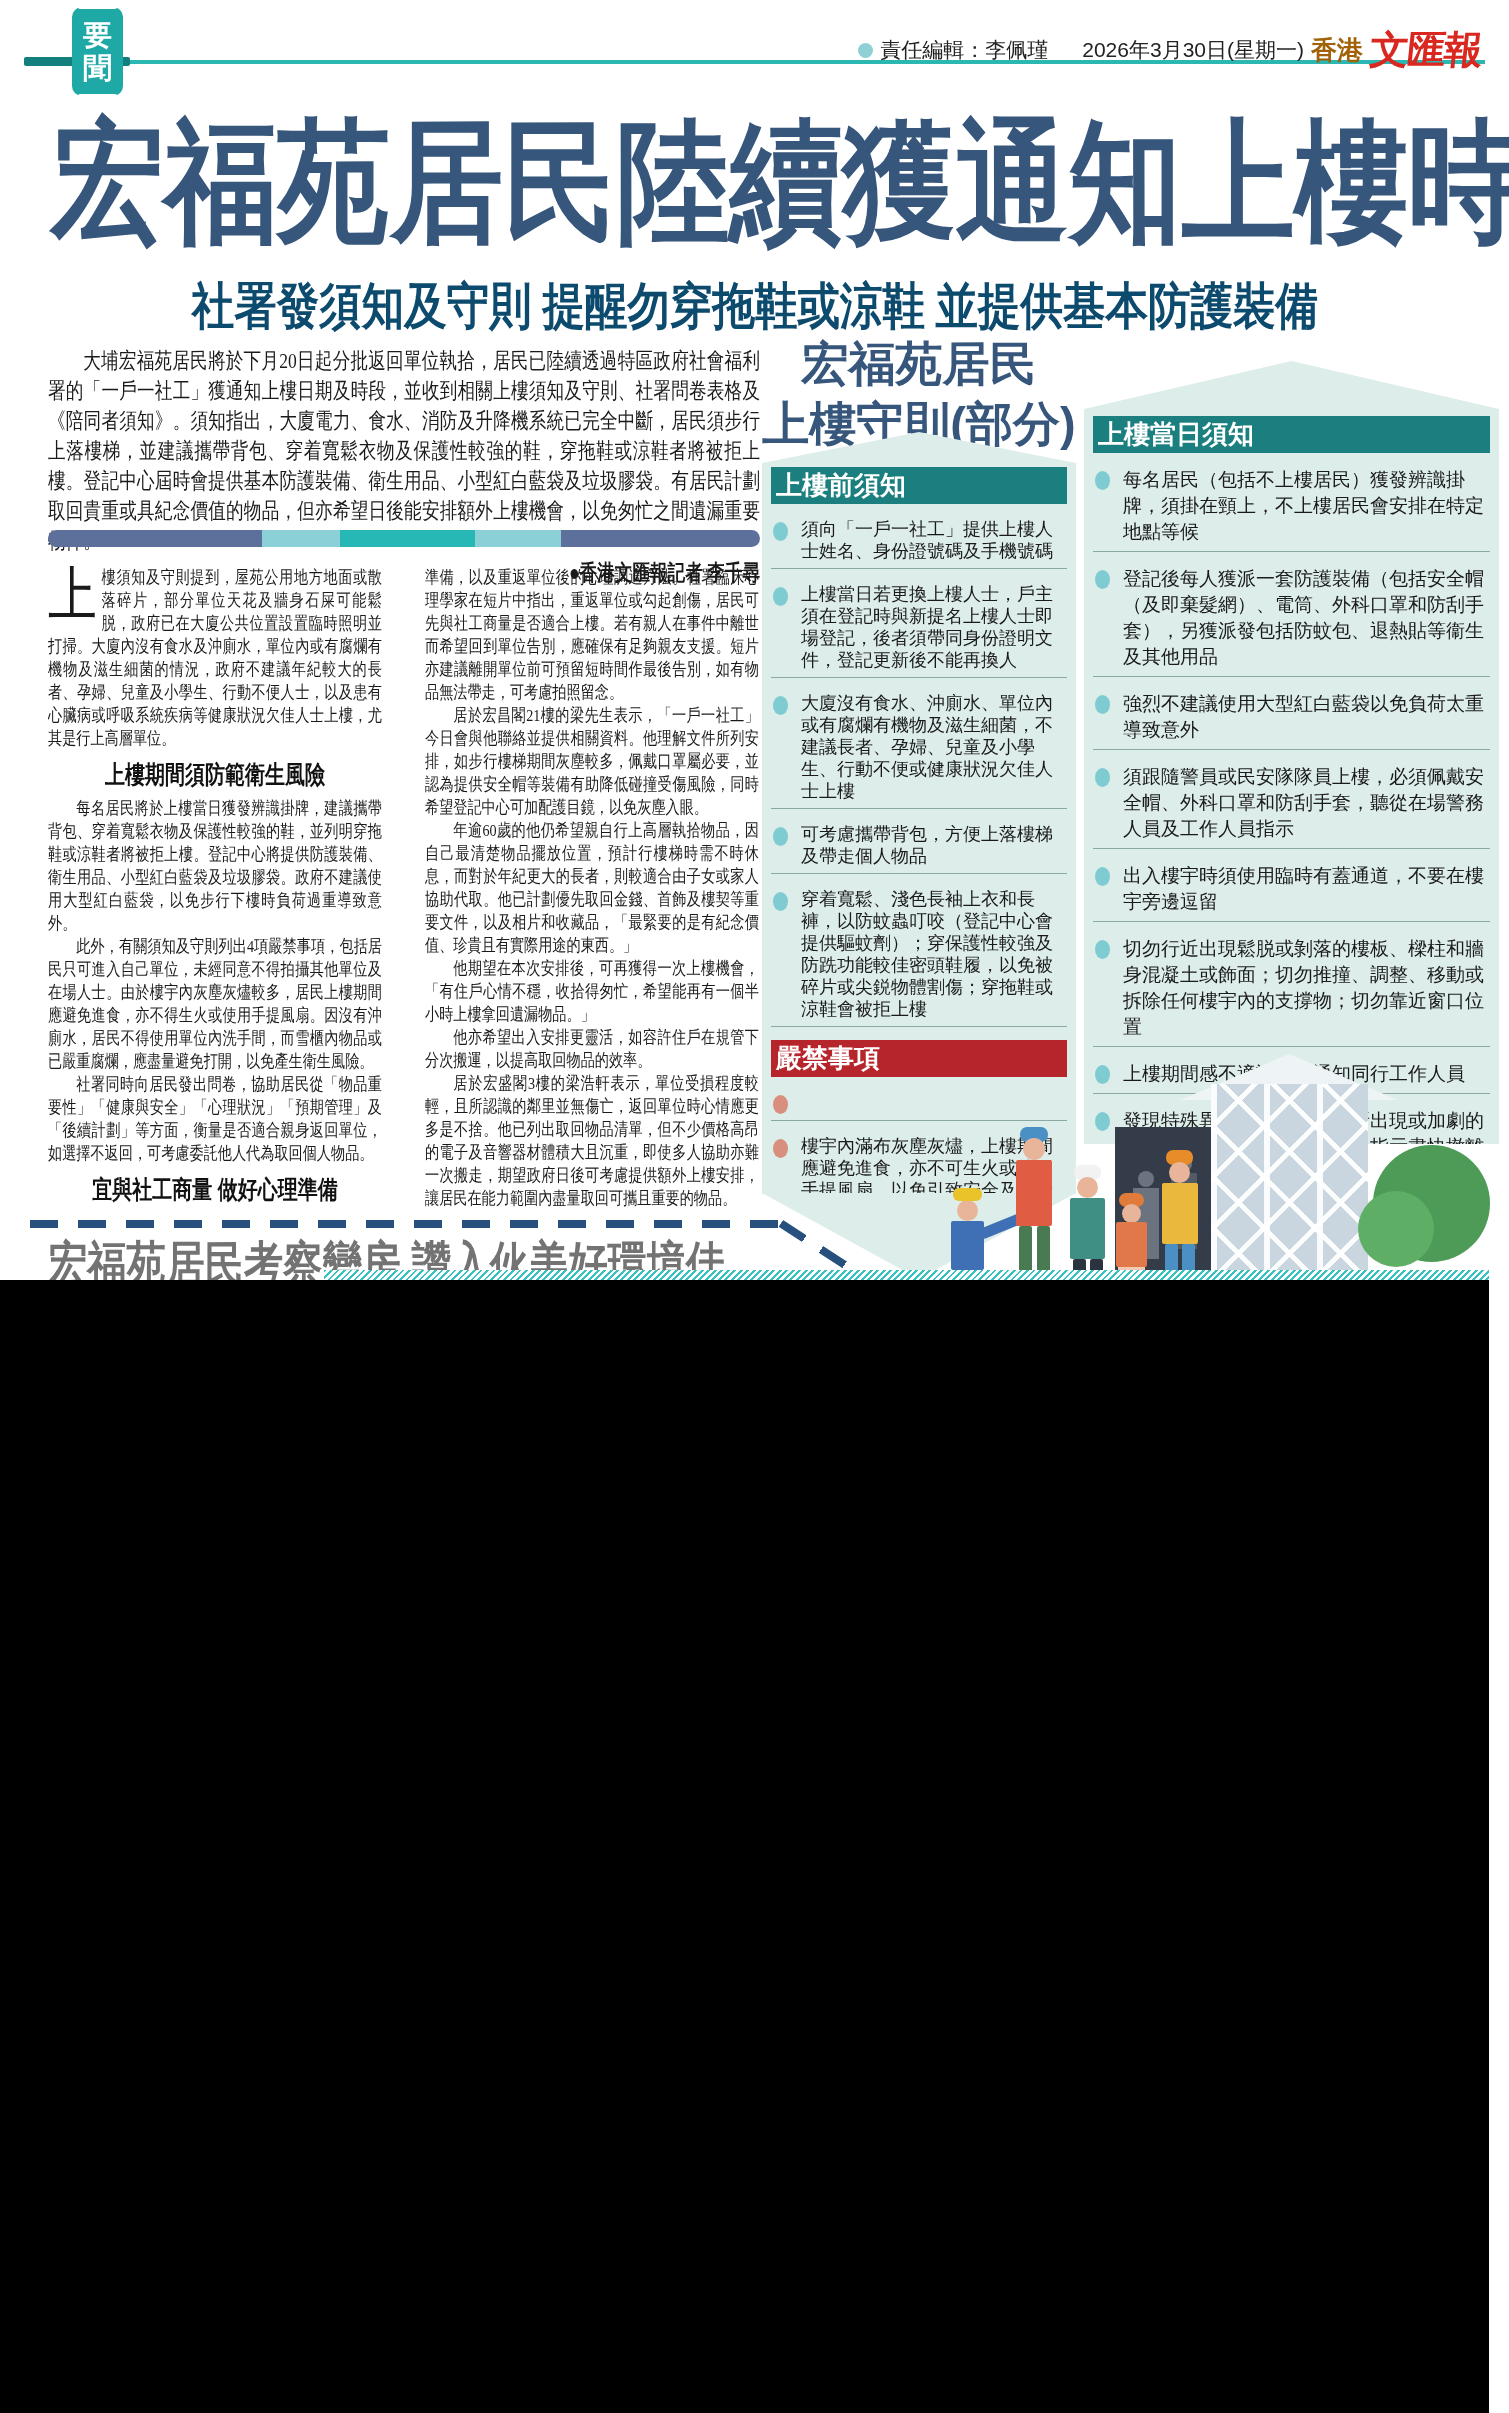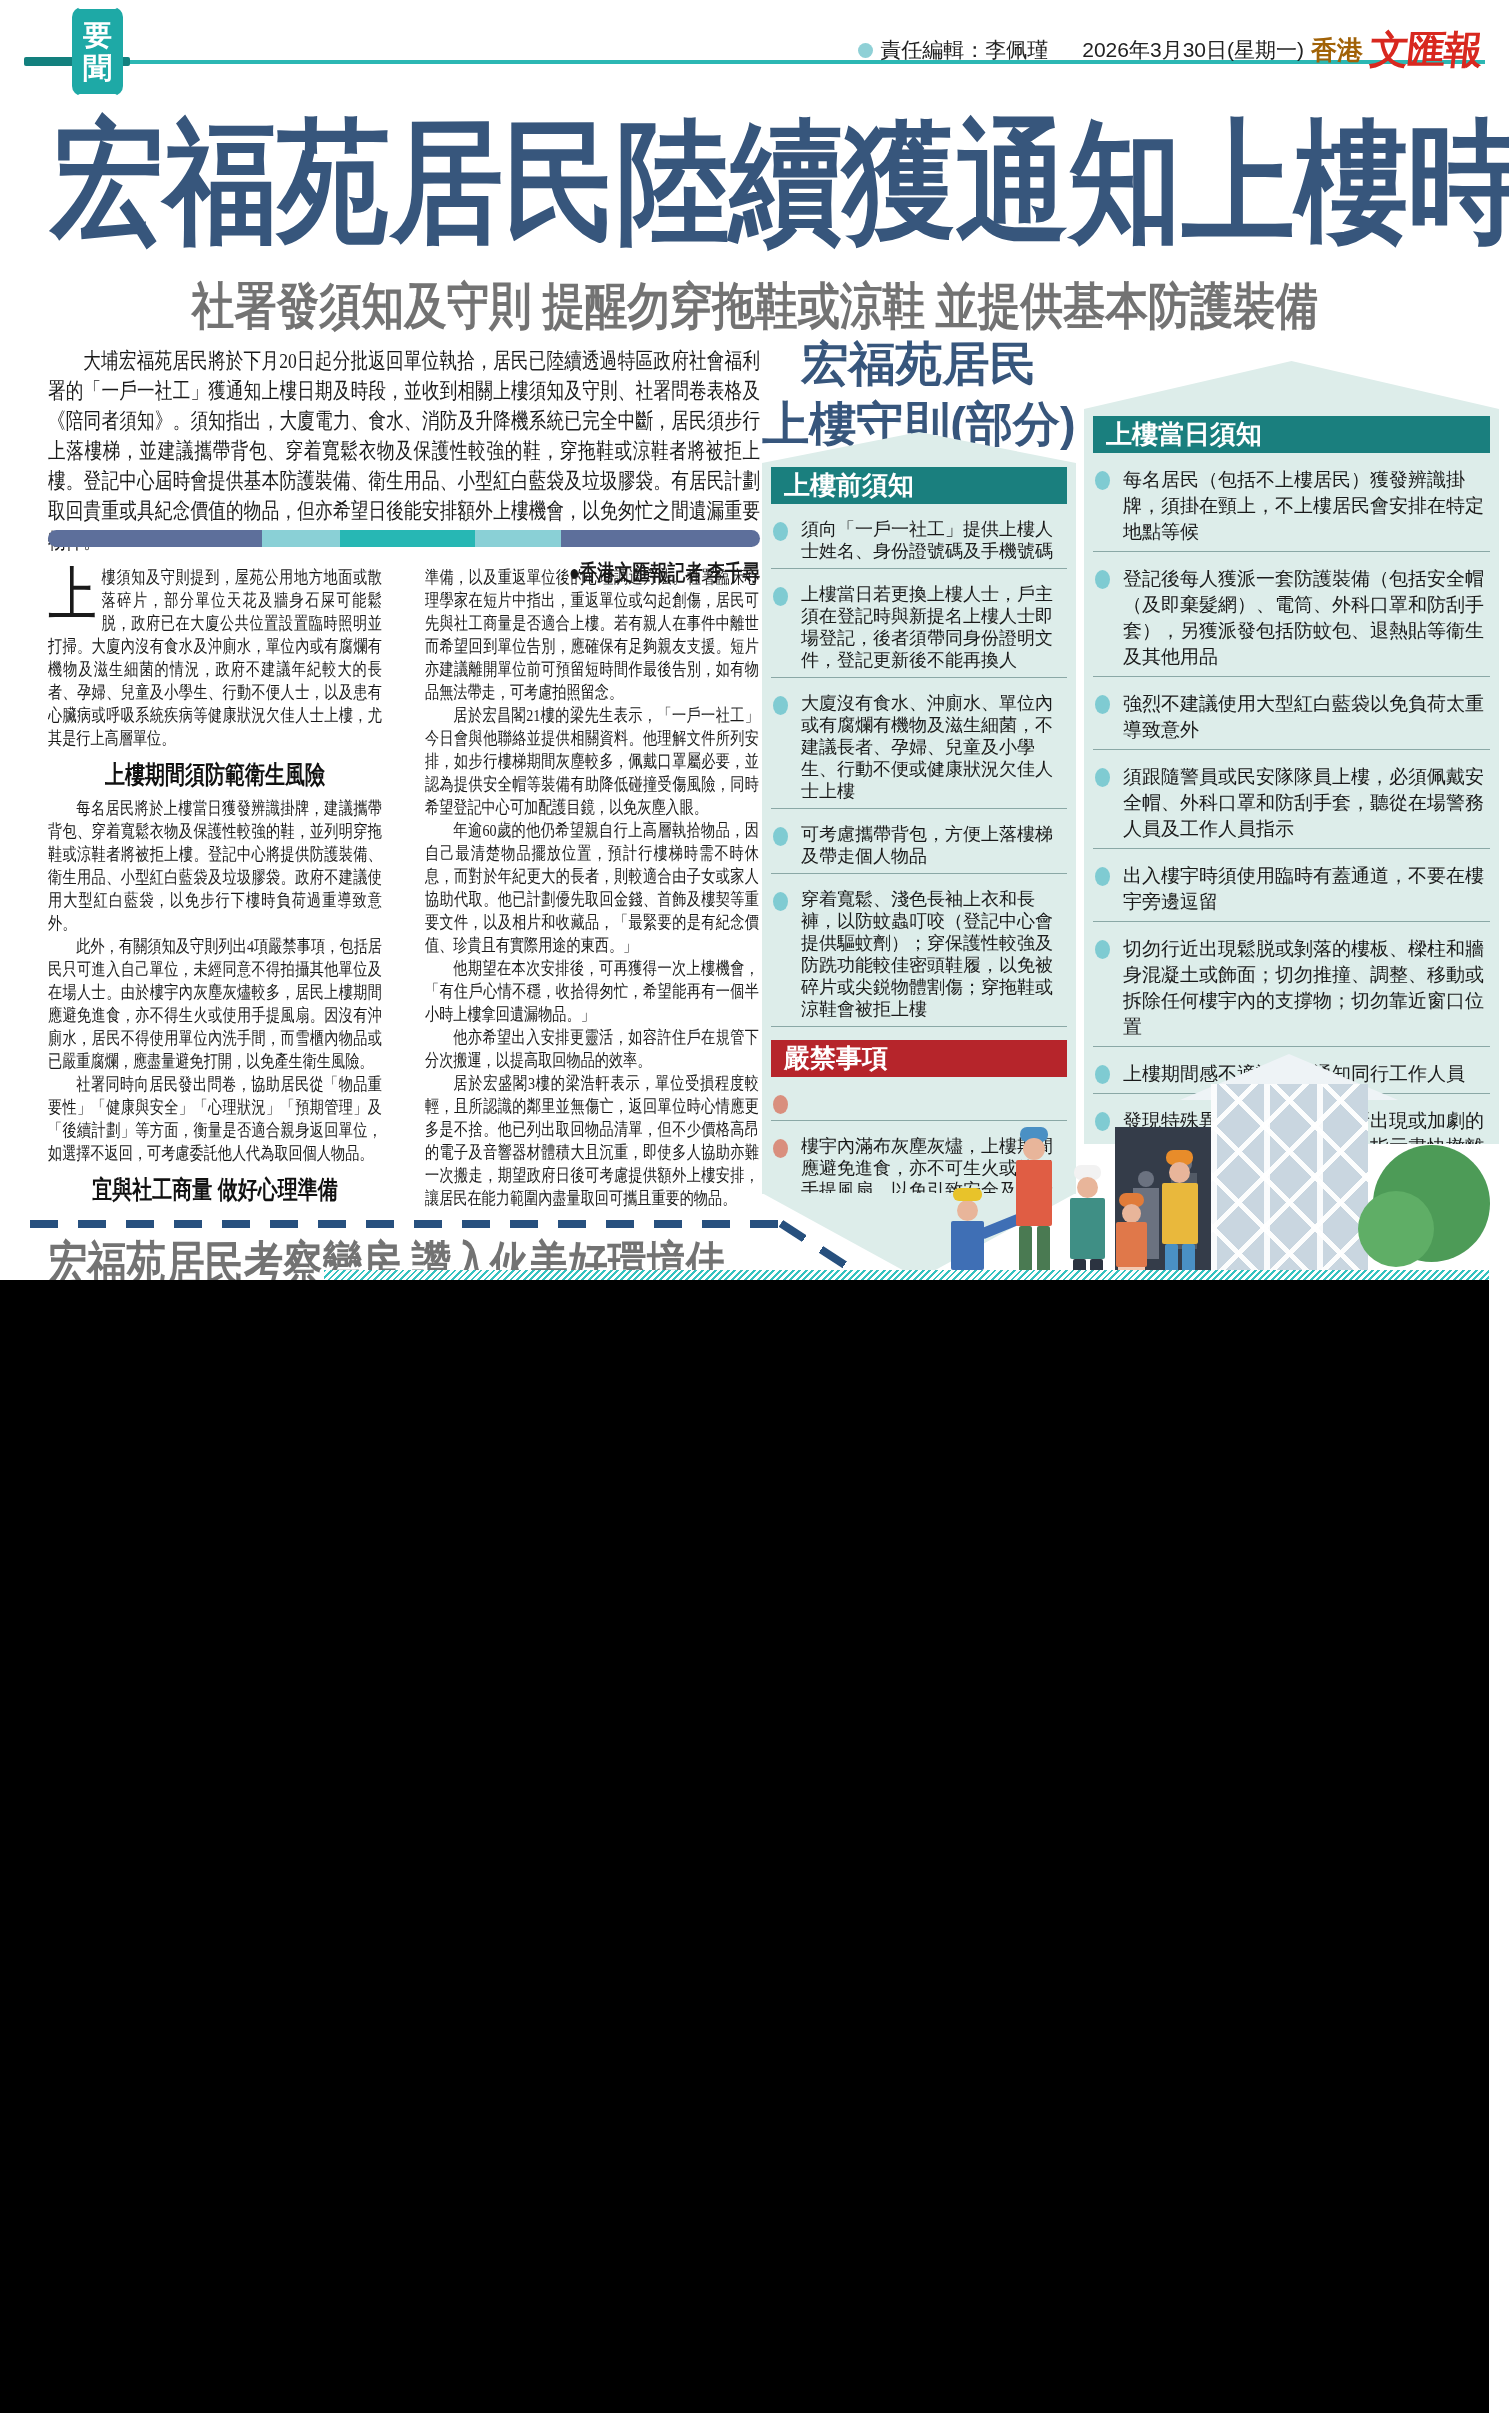--- a/index.html
+++ b/index.html
@@ -22,21 +22,21 @@
   .edline{right:29px;top:23px;font-family:"Liberation Sans",sans-serif;font-size:21px;color:#222;
           display:flex;align-items:center;gap:7px;white-space:nowrap;}
   .tealdot{width:15px;height:15px;border-radius:50%;background:#8fd0d6;display:inline-block;}
   .brand{color:#d8281f;font-weight:900;font-size:39px;font-family:"Liberation Serif",serif;
          transform:skewX(-6deg);letter-spacing:-2px;}
   .brandprefix{font-size:26px;font-weight:700;color:#a16207;}
 
   
   .headline{left:51px;top:107px;width:1408px;text-align:center;font-weight:700;color:#37567c;
             font-size:133px;line-height:152px;white-space:nowrap;}
-  .subheadline{left:51px;top:278px;width:1408px;text-align:center;font-weight:700;color:#737373;
+  .subheadline{left:51px;top:278px;width:1408px;text-align:center;font-weight:700;color:#0c4a6e;
                font-size:50px;line-height:57px;white-space:nowrap;}
 
   
   .lead{left:48px;top:346px;width:712px;}
   .lead .cx{font-size:22px;line-height:30px;text-align:justify;}
   .lead p{margin:0;text-indent:2em;}
   .byline{text-align:right;font-weight:700;margin-top:2px;}
   .bar{left:48px;top:530px;width:712px;height:17px;border-radius:8.6px;
        background:linear-gradient(90deg,#5d6f9b 0 30%,#8ad0d6 30% 41%,#27b7b4 41% 60%,#8ad0d6 60% 72%,#5d6f9b 72% 100%);}
 
@@ -52,21 +52,21 @@
 
   
   .rtitle{left:762px;top:334px;width:314px;text-align:center;color:#37567c;font-weight:700;
           font-family:"Liberation Sans",sans-serif;font-size:47px;line-height:60px;}
   .card{background:#ddedea;}
   .cardL{left:762px;top:432px;width:314px;height:762px;
          clip-path:polygon(0 31px,50% 0,100% 31px,100% 100%,0 100%);padding-top:0;}
   .cardR{left:1084px;top:361px;width:415px;height:783px;
          clip-path:polygon(0 48px,50% 0,100% 48px,100% 100%,0 100%);}
   .phead{margin:35px 9px 0 9px;height:37px;background:#1a7f7e;color:#fff;display:flex;align-items:center;
-         font-family:"Liberation Sans",sans-serif;font-weight:700;font-size:26px;padding-left:13px;}
+         font-family:"Liberation Sans",sans-serif;font-weight:700;font-size:26px;padding-left:5px;}
   .cardR .phead{margin-top:55px;}
   .phead.red{background:#b6252b;margin-top:13px;}
   .plist{margin:0 9px;}
   .pitem{display:flex;gap:13px;padding:6px 2px;border-bottom:1px solid #8aa8a6;margin-top:8px;}
   .pitem:last-child{border-bottom:1px solid #8aa8a6;}
   .pb{flex:0 0 15px;width:15px;height:19px;border-radius:50%;margin-top:4px;background:#7fcbd2;}
   .pb.red{background:#d98f7e;}
   .ptext{flex:1;}
   .cardL .ptext .cx{font-size:18px;line-height:22px;text-align:justify;}
   .cardR .ptext .cx{font-size:19px;line-height:26px;text-align:justify;}

